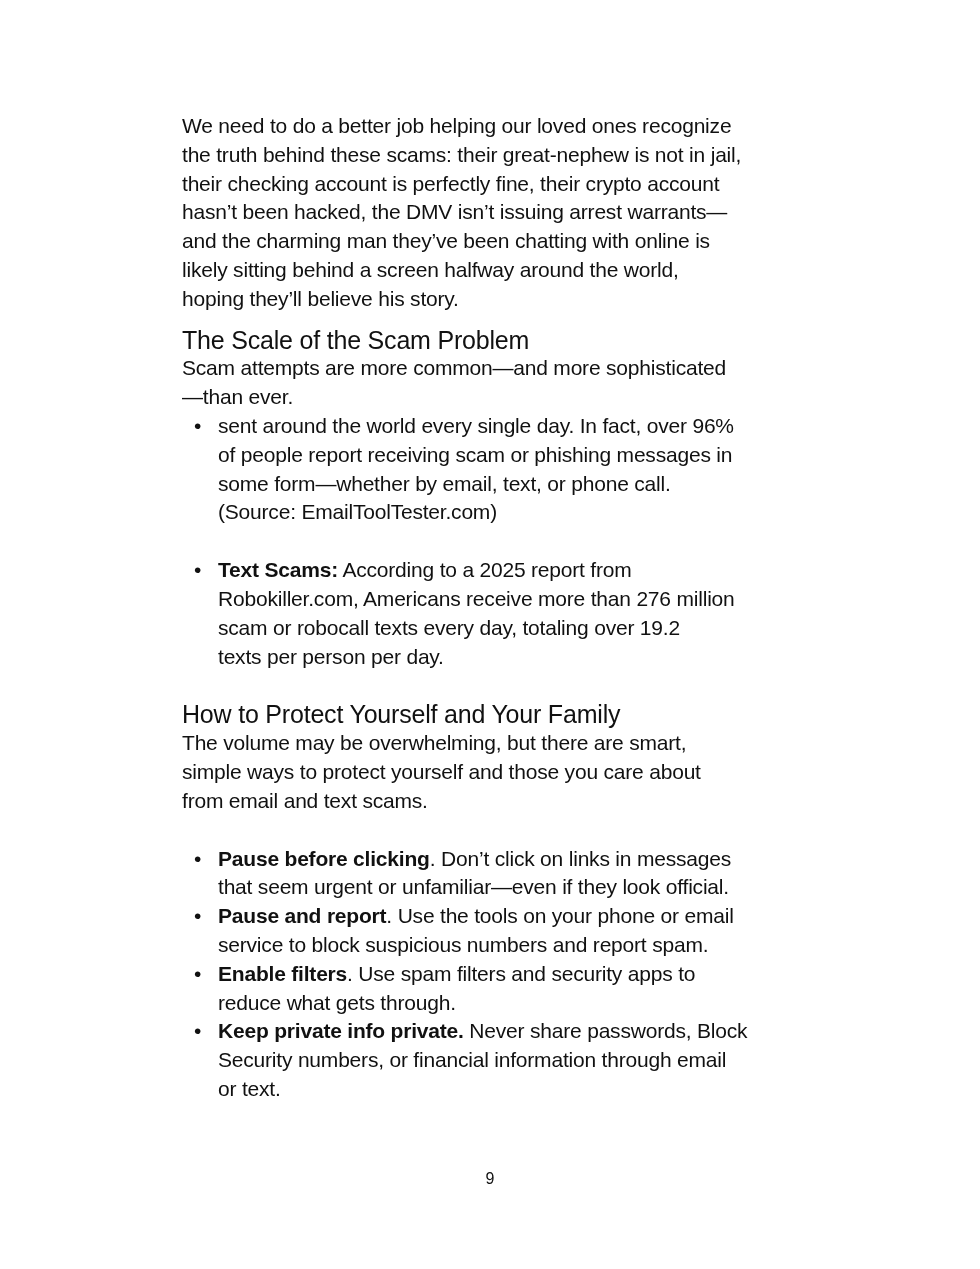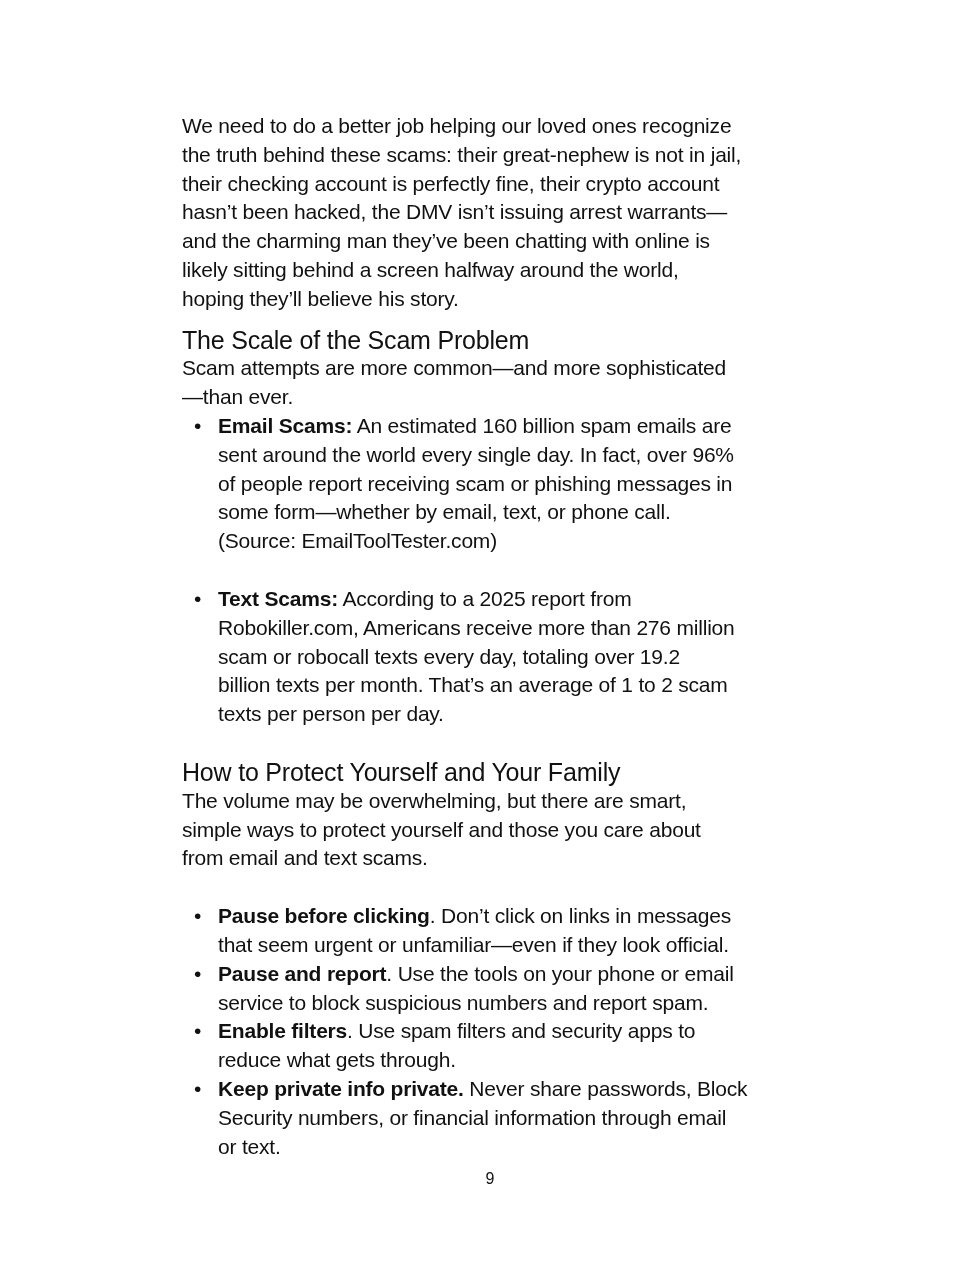--- a/index.html
+++ b/index.html
@@ -34,33 +34,31 @@
 
   <div class="gap-s"></div>
 
   <section>
     <span class="line heading">The Scale of the Scam Problem</span>
     <span class="line">Scam attempts are more common—and more sophisticated</span>
     <span class="line">—than ever.</span>
     <ul>
       <li>
         <span class="bullet">•</span>
-        <span class="line"><b>Email Scams:</b><span> An estimated 160 billion spam emails are</span></span>
         <span class="line">sent around the world every single day. In fact, over 96%</span>
         <span class="line">of people report receiving scam or phishing messages in</span>
         <span class="line">some form—whether by email, text, or phone call.</span>
         <span class="line">(Source: EmailToolTester.com)</span>
       </li>
       <li class="gap-l" style="padding:0"></li>
       <li>
         <span class="bullet">•</span>
         <span class="line"><b>Text Scams:</b><span> According to a 2025 report from</span></span>
         <span class="line">Robokiller.com, Americans receive more than 276 million</span>
         <span class="line">scam or robocall texts every day, totaling over 19.2</span>
-        <span class="line">billion texts per month. That’s an average of 1 to 2 scam</span>
         <span class="line">texts per person per day.</span>
       </li>
     </ul>
   </section>
 
   <div class="gap-l"></div>
 
   <section>
     <span class="line heading">How to Protect Yourself and Your Family</span>
     <span class="line">The volume may be overwhelming, but there are smart,</span>

